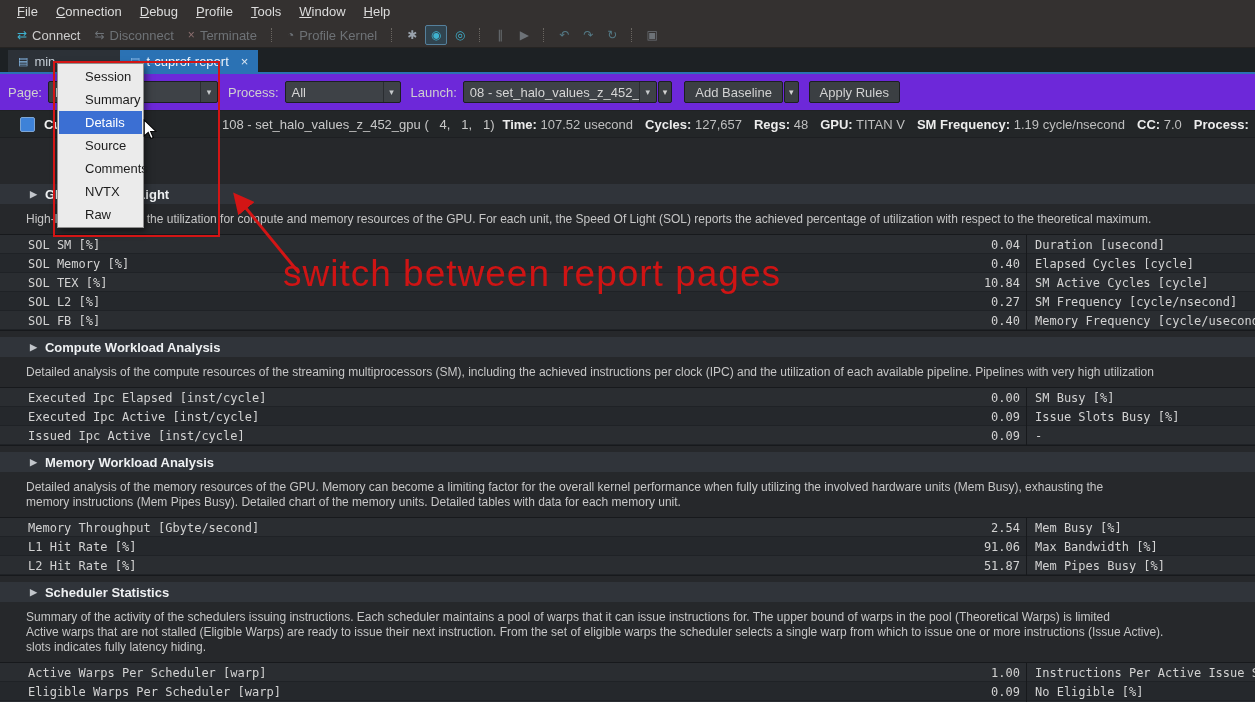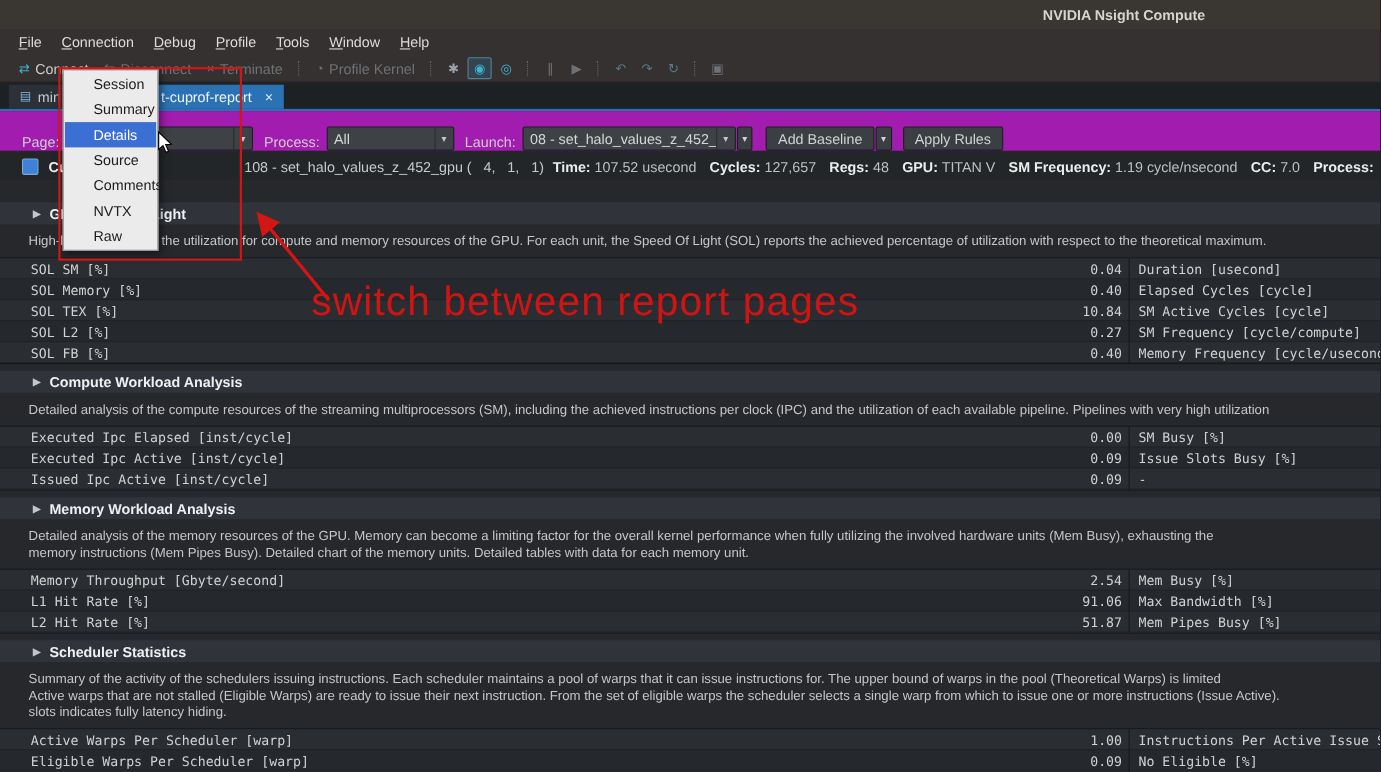--- a/index.html
+++ b/index.html
@@ -29,22 +29,22 @@
   .tabbar{height:26px;background:#1d2124;display:flex;align-items:flex-end;padding-left:8px;
           border-bottom:2px solid #2b72b4;box-sizing:border-box;}
   .tab{height:22px;display:flex;align-items:center;gap:6px;padding:0 10px;font-size:13px;
        white-space:nowrap;overflow:hidden;box-sizing:border-box;}
   .tab.inactive{background:#2c3137;color:#c4ccd4;width:112px;}
   .tab.active{background:#2b72b4;color:#eef4fb;}
   .tabicon{font-size:11px;color:#86b7e4;line-height:1;}
   .tabclose{margin-left:6px;font-size:13px;color:#dbe7f3;}
 
   
-  .controlsrow{height:37px;background:#a21caf;border-bottom:1px solid #1f2124;display:flex;align-items:flex-end;
-               padding-left:20px;font-size:13px;color:#cfcfcf;box-sizing:border-box;}
+  .controlsrow{height:37px;background:#6d28d9;border-bottom:1px solid #1f2124;display:flex;align-items:center;
+               padding-left:8px;font-size:13px;color:#cfcfcf;box-sizing:border-box;}
   .ctl-label{white-space:nowrap;}
   .combo{height:22px;background:#3e4247;border:1px solid #1c1f22;border-radius:2px;display:flex;
          align-items:center;box-sizing:border-box;}
   .combo .val{padding:0 6px;flex:1;white-space:nowrap;overflow:hidden;color:#d6d6d6;}
   .combo .arr{width:16px;align-self:stretch;display:flex;align-items:center;justify-content:center;
               font-size:9px;color:#c6c9cc;border-left:1px solid #2a2d31;}
   .btn{height:22px;background:#3b3f43;border:1px solid #1c1f22;border-radius:2px;color:#d2d2d2;
        font-size:13px;display:flex;align-items:center;padding:0 10px;white-space:nowrap;box-sizing:border-box;}
   .btn.arrbtn{padding:0 4px;font-size:9px;margin-left:1px;}
 
@@ -90,23 +90,20 @@
   .ann-text{position:absolute;left:283px;top:253px;font-size:37px;color:#cf1414;z-index:70;
             letter-spacing:1px;pointer-events:none;white-space:nowrap;}
 
   .cursor{position:absolute;left:142px;top:119px;z-index:90;pointer-events:none;}
 </style>
 </head>
 <body>
 
 <div id="app">
 
-  <div class="titlebar">
-    <span class="title">NVIDIA Nsight Compute</span>
-  </div>
 
   <div class="menubar" id="menubar">
       <div class="menu-item"><span class="mn">F</span>ile</div>
       <div class="menu-item"><span class="mn">C</span>onnection</div>
       <div class="menu-item"><span class="mn">D</span>ebug</div>
       <div class="menu-item"><span class="mn">P</span>rofile</div>
       <div class="menu-item"><span class="mn">T</span>ools</div>
       <div class="menu-item"><span class="mn">W</span>indow</div>
       <div class="menu-item"><span class="mn">H</span>elp</div>
     </div>
@@ -215,21 +212,21 @@
             <span class="nm">SOL TEX [%]</span>
             <span class="vv">10.84</span>
           </div>
           <div class="tr2">SM Active Cycles [cycle]</div>
         </div>
         <div class="trow">
           <div class="tl">
             <span class="nm">SOL L2 [%]</span>
             <span class="vv">0.27</span>
           </div>
-          <div class="tr2">SM Frequency [cycle/compute]</div>
+          <div class="tr2">SM Frequency [cycle/nsecond]</div>
         </div>
         <div class="trow">
           <div class="tl">
             <span class="nm">SOL FB [%]</span>
             <span class="vv">0.40</span>
           </div>
           <div class="tr2">Memory Frequency [cycle/usecond]</div>
         </div>
       </div>
       <div class="sec-header">

